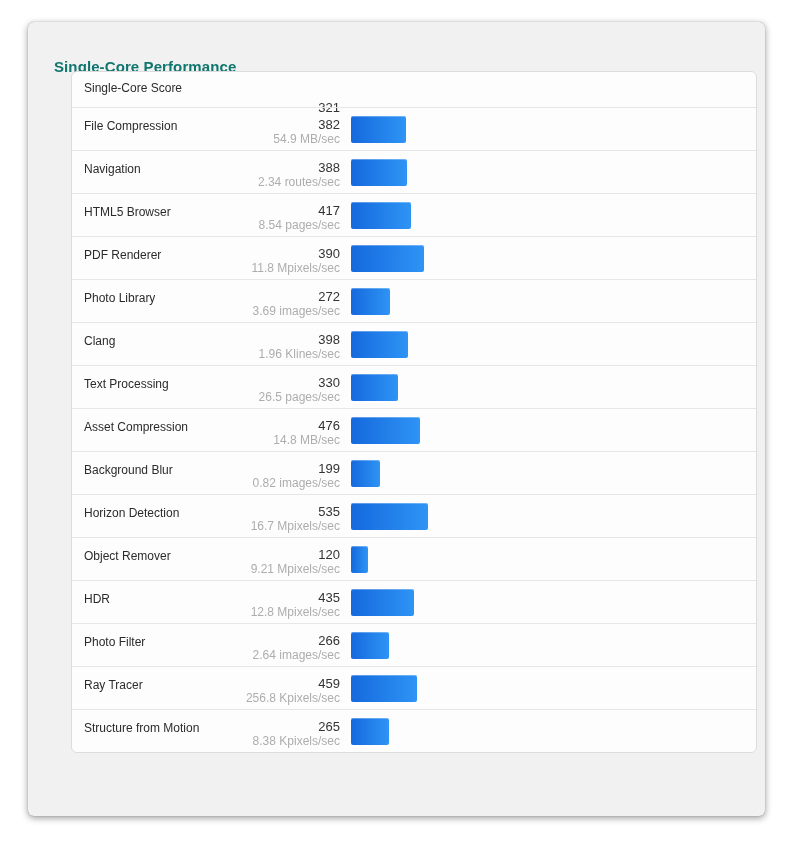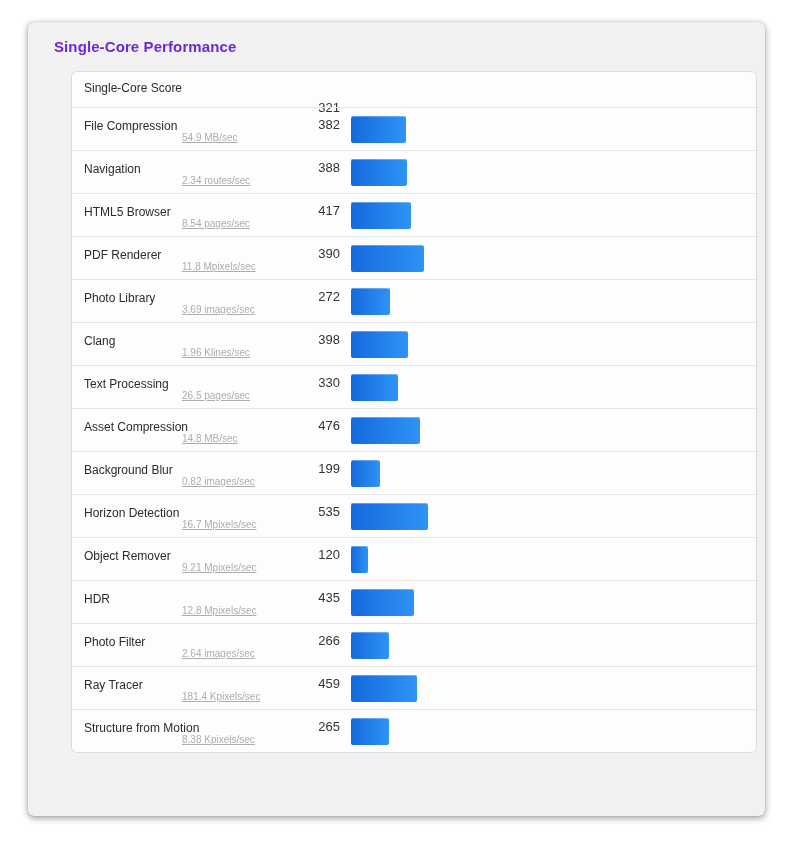--- a/index.html
+++ b/index.html
@@ -31,24 +31,24 @@
     height: 794px;
     background: #f1f1f1;
     border-radius: 6px;
     box-shadow: 0 2px 7px rgba(0,0,0,0.40), 0 0 1px rgba(0,0,0,0.35);
     box-sizing: border-box;
   }
 
   .panel-title {
     position: absolute;
     left: 26px;
-    top: 16px;
+    top: 36px;
     font-size: 15px;
     font-weight: bold;
-    color: #6d28d9;
+    color: #0f766e;
     letter-spacing: 0.1px;
     white-space: nowrap;
   }
 
   
   .list {
     position: absolute;
     left: 43px;
     top: 49px;
     width: 686px;
@@ -98,25 +98,24 @@
   .row.summary .row-score {
     top: 8px;
     margin-top: 20px;
   }
 
   .row-unit {
     position: absolute;
     left: 110px;
     width: 158px;
     top: 24px;
-    text-align: left;
-    font-size: 10px;
+    text-align: right;
+    font-size: 12px;
     color: #adadad;
     white-space: nowrap;
-    text-decoration: underline;
   }
 
   .bar-track {
     position: absolute;
     left: 279px;
     right: 8px;
     top: 8px;
     bottom: 8px;
   }
   .bar {
@@ -243,21 +242,21 @@
           <div class="row-label">Photo Filter</div>
           <div class="row-score">266</div>
           <div class="row-unit">2.64 images/sec</div>
           <div class="bar-track">
             <div class="bar" style="width: 38.2841px; background: linear-gradient(to right, rgb(21, 105, 221) 0%, rgb(46, 148, 245) 100%);"></div>
           </div>
         </div>
         <div class="row">
           <div class="row-label">Ray Tracer</div>
           <div class="row-score">459</div>
-          <div class="row-unit">181.4 Kpixels/sec</div>
+          <div class="row-unit">256.8 Kpixels/sec</div>
           <div class="bar-track">
             <div class="bar" style="width: 66.0617px; background: linear-gradient(to right, rgb(21, 105, 221) 0%, rgb(46, 148, 245) 100%);"></div>
           </div>
         </div>
         <div class="row">
           <div class="row-label">Structure from Motion</div>
           <div class="row-score">265</div>
           <div class="row-unit">8.38 Kpixels/sec</div>
           <div class="bar-track">
             <div class="bar" style="width: 38.1402px; background: linear-gradient(to right, rgb(21, 105, 221) 0%, rgb(46, 148, 245) 100%);"></div>

